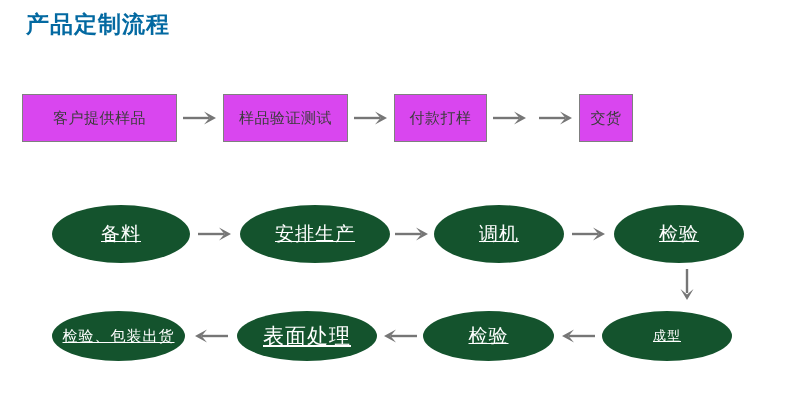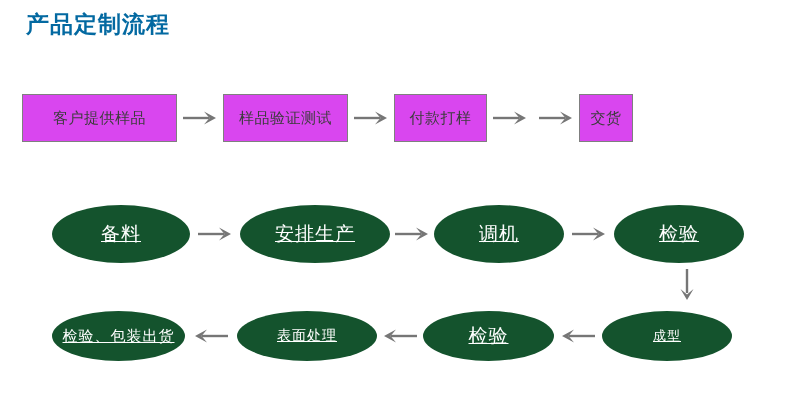--- a/index.html
+++ b/index.html
@@ -220,21 +220,21 @@
   <div class="row" id="row-ell-2">
       <div class="proc-ell" style="width: 133px; font-size: 15px; text-align: right;">
         <span>检验、包装出货</span>
       </div>
       <div class="arrow-gap" style="width: 52px;">
         <svg width="34" height="18" viewBox="0 0 34 18" aria-hidden="true">
           <path d="M34 9 L8 9" stroke="#767676" stroke-width="2.4" fill="none"></path>
           <path d="M13 2.5 L1 9 L13 15.5 L7.5 9 Z" fill="#767676"></path>
         </svg>
       </div>
-      <div class="proc-ell" style="width: 140px; font-size: 14px;">
+      <div class="proc-ell" style="width: 140px; font-size: 21px;">
         <span>表面处理</span>
       </div>
       <div class="arrow-gap" style="width: 46px;">
         <svg width="34" height="18" viewBox="0 0 34 18" aria-hidden="true">
           <path d="M34 9 L8 9" stroke="#767676" stroke-width="2.4" fill="none"></path>
           <path d="M13 2.5 L1 9 L13 15.5 L7.5 9 Z" fill="#767676"></path>
         </svg>
       </div>
       <div class="proc-ell" style="width: 131px; font-size: 19px;">
         <span>检验</span>

